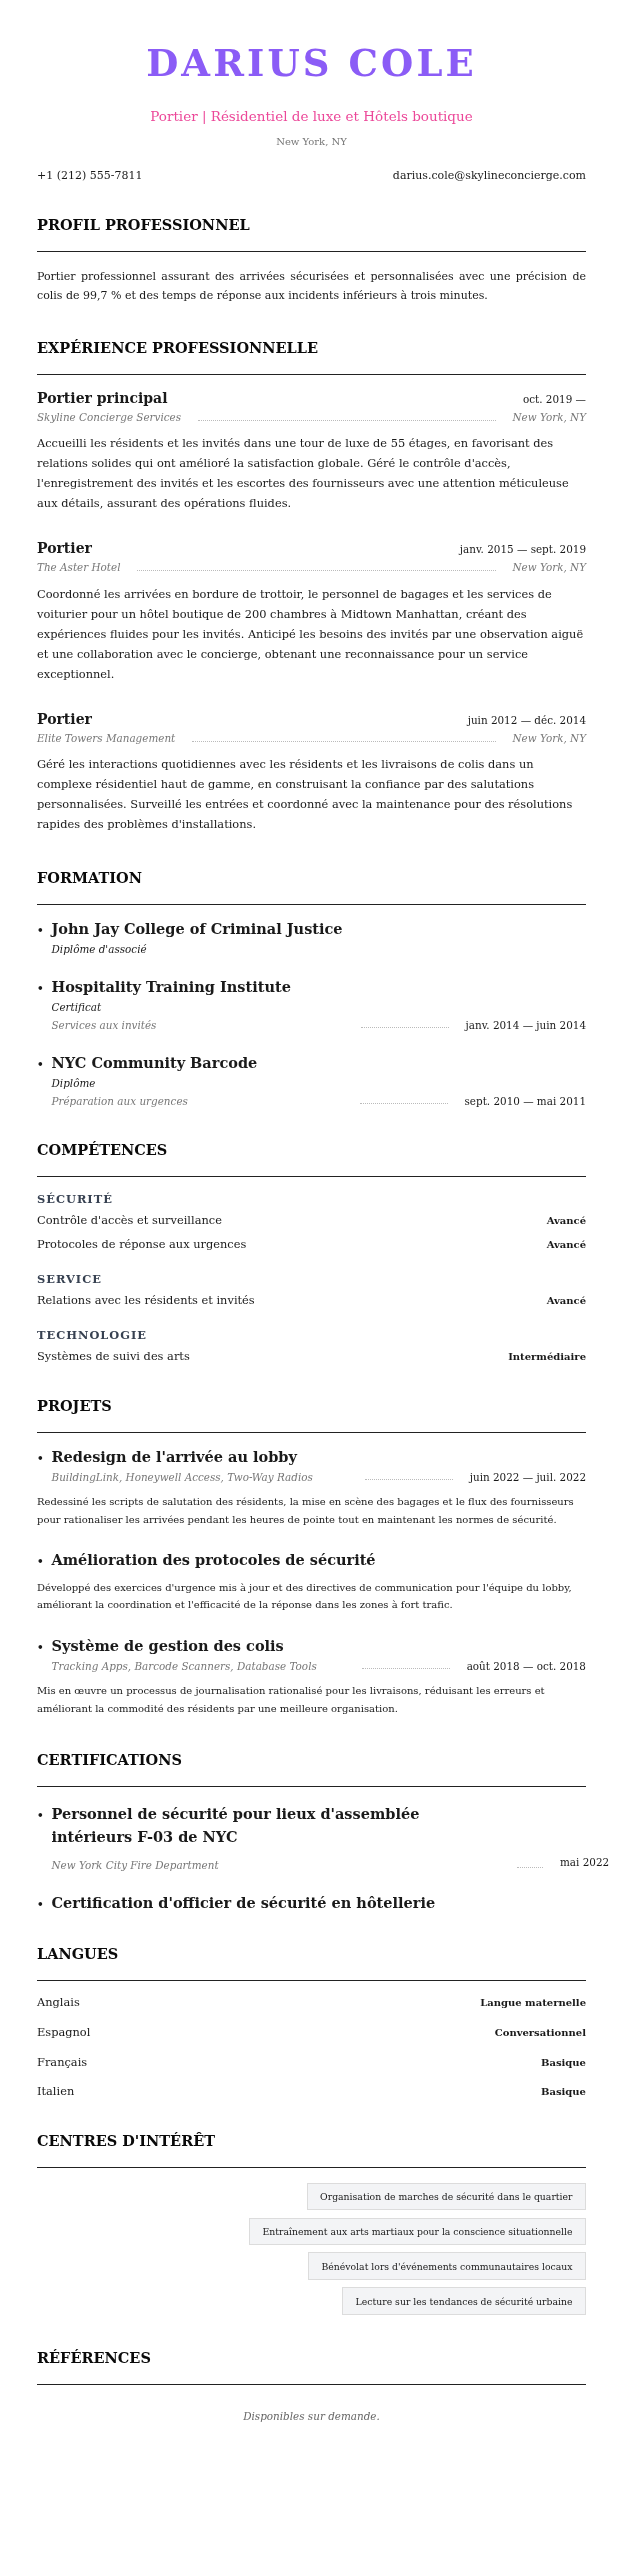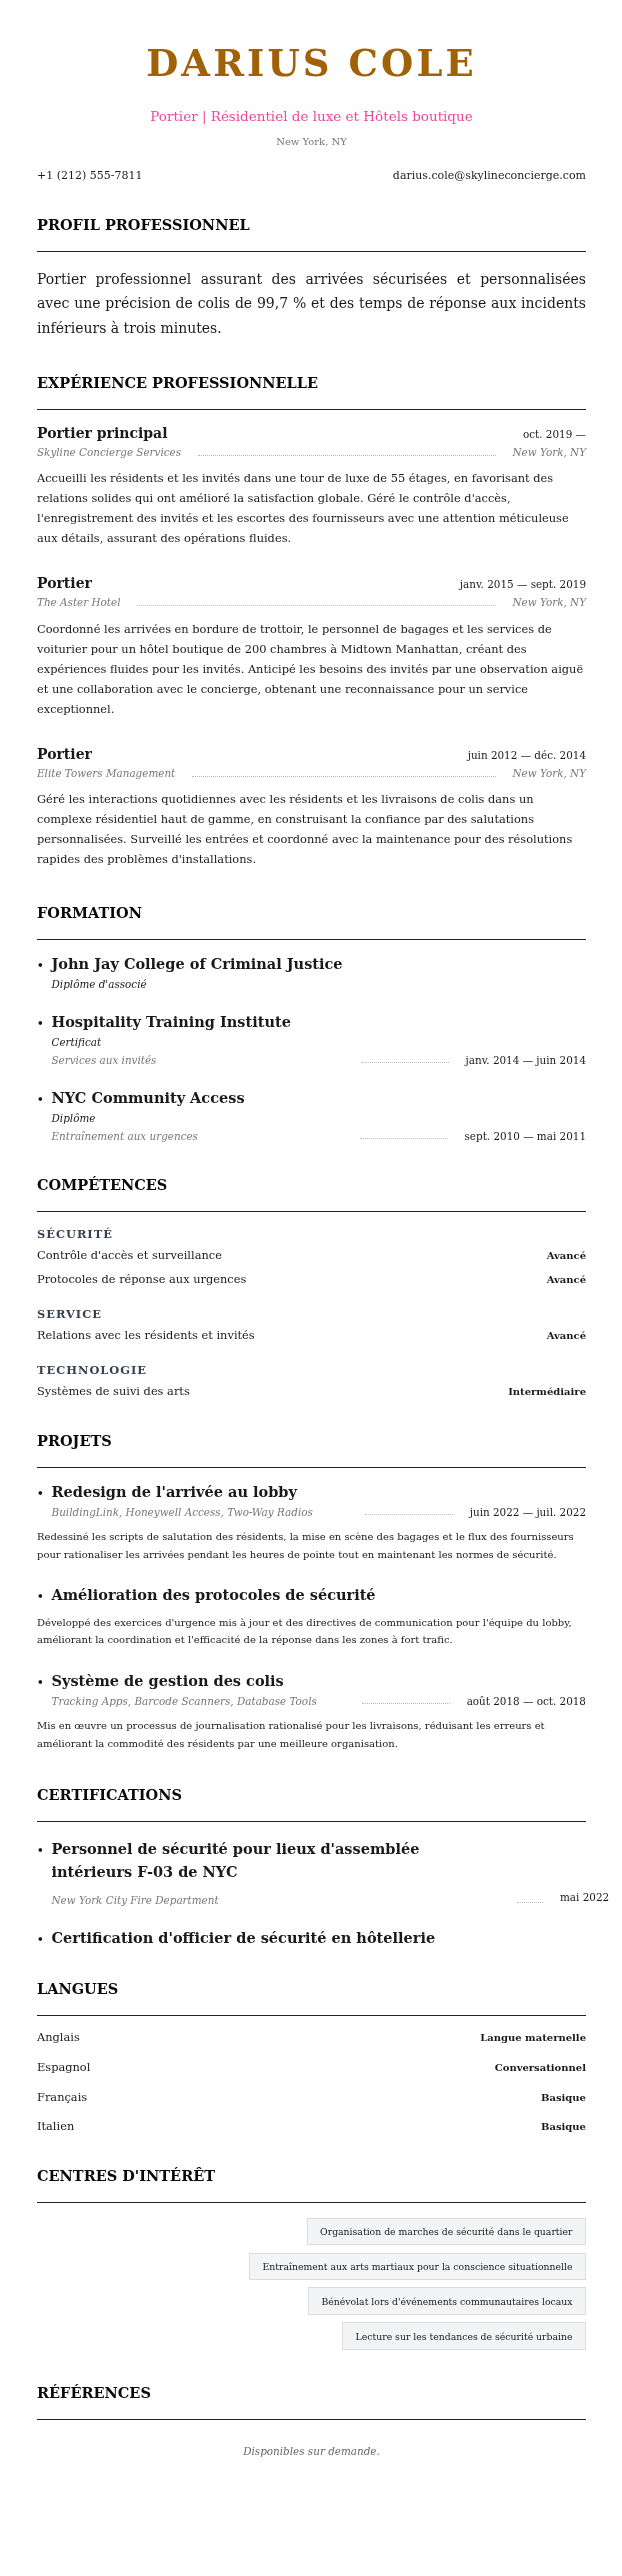--- a/index.html
+++ b/index.html
@@ -9,38 +9,38 @@
     font-family: "DejaVu Serif", serif;
     color: #1a1a1a;
     font-size: 11.4px;
   }
   .page { padding: 37px 37px 42px 37px; }
 
   
   .header { text-align: center; }
   .name {
     font-size: 37px; font-weight: bold; letter-spacing: 3.1px;
-    color: #a16207; line-height: 1.1; margin-top: 6.2px;
+    color: #8b5cf6; line-height: 1.1; margin-top: 6.2px;
   }
   .tagline { font-size: 13.5px; margin-top: 24px; color: #ec4899; }
   .location { font-size: 10px; color: #777; margin-top: 12.5px; }
   .contact {
     display: flex; justify-content: space-between;
     font-size: 11px; margin-top: 22px; color: #1a1a1a;
   }
 
   
   .section { margin-top: 34px; }
   .section-title {
     font-size: 14.5px; font-weight: bold; color: #0a0a0a;
     padding-bottom: 18px; border-bottom: 1.6px solid #222;
     text-transform: uppercase;
   }
   .section-body { margin-top: 14.5px; }
-  .summary { text-align: justify; line-height: 1.75; font-size: 14px; }
+  .summary { text-align: justify; line-height: 1.75; font-size: 11px; }
 
   
   .job { margin-bottom: 26px; }
   .job:last-child { margin-bottom: 0; }
   .job-head { display: flex; justify-content: space-between; align-items: baseline; }
   .job-title { font-size: 14px; font-weight: bold; }
   .job-date { font-size: 10.4px; }
   .job-sub { display: flex; align-items: baseline; margin-top: 5.2px; }
   .company { font-style: italic; color: #777; font-size: 10.4px; white-space: nowrap; }
   .leader { flex: 1; border-bottom: 1px dotted #bbb; margin: 0 16.6px; height: 6.2px; }
@@ -170,26 +170,26 @@
           <div class="entry-sub">
             <span class="sub-muted">Services aux invités</span>
             <span class="entry-leader"></span>
             <span class="sub-date">janv. 2014 — juin 2014</span>
           </div>
         </div>
       </div>
       <div class="entry">
         <div class="entry-title">
             <span class="bullet">•</span>
-            <span>NYC Community Access</span>
+            <span>NYC Community Barcode</span>
           </div>
         <div class="indent">
           <div class="degree">Diplôme</div>
           <div class="entry-sub">
-            <span class="sub-muted">Entraînement aux urgences</span>
+            <span class="sub-muted">Préparation aux urgences</span>
             <span class="entry-leader"></span>
             <span class="sub-date">sept. 2010 — mai 2011</span>
           </div>
         </div>
       </div>
     </div>
   </section>
 
   <section class="section">
     <h2 class="section-title">COMPÉTENCES</h2>

